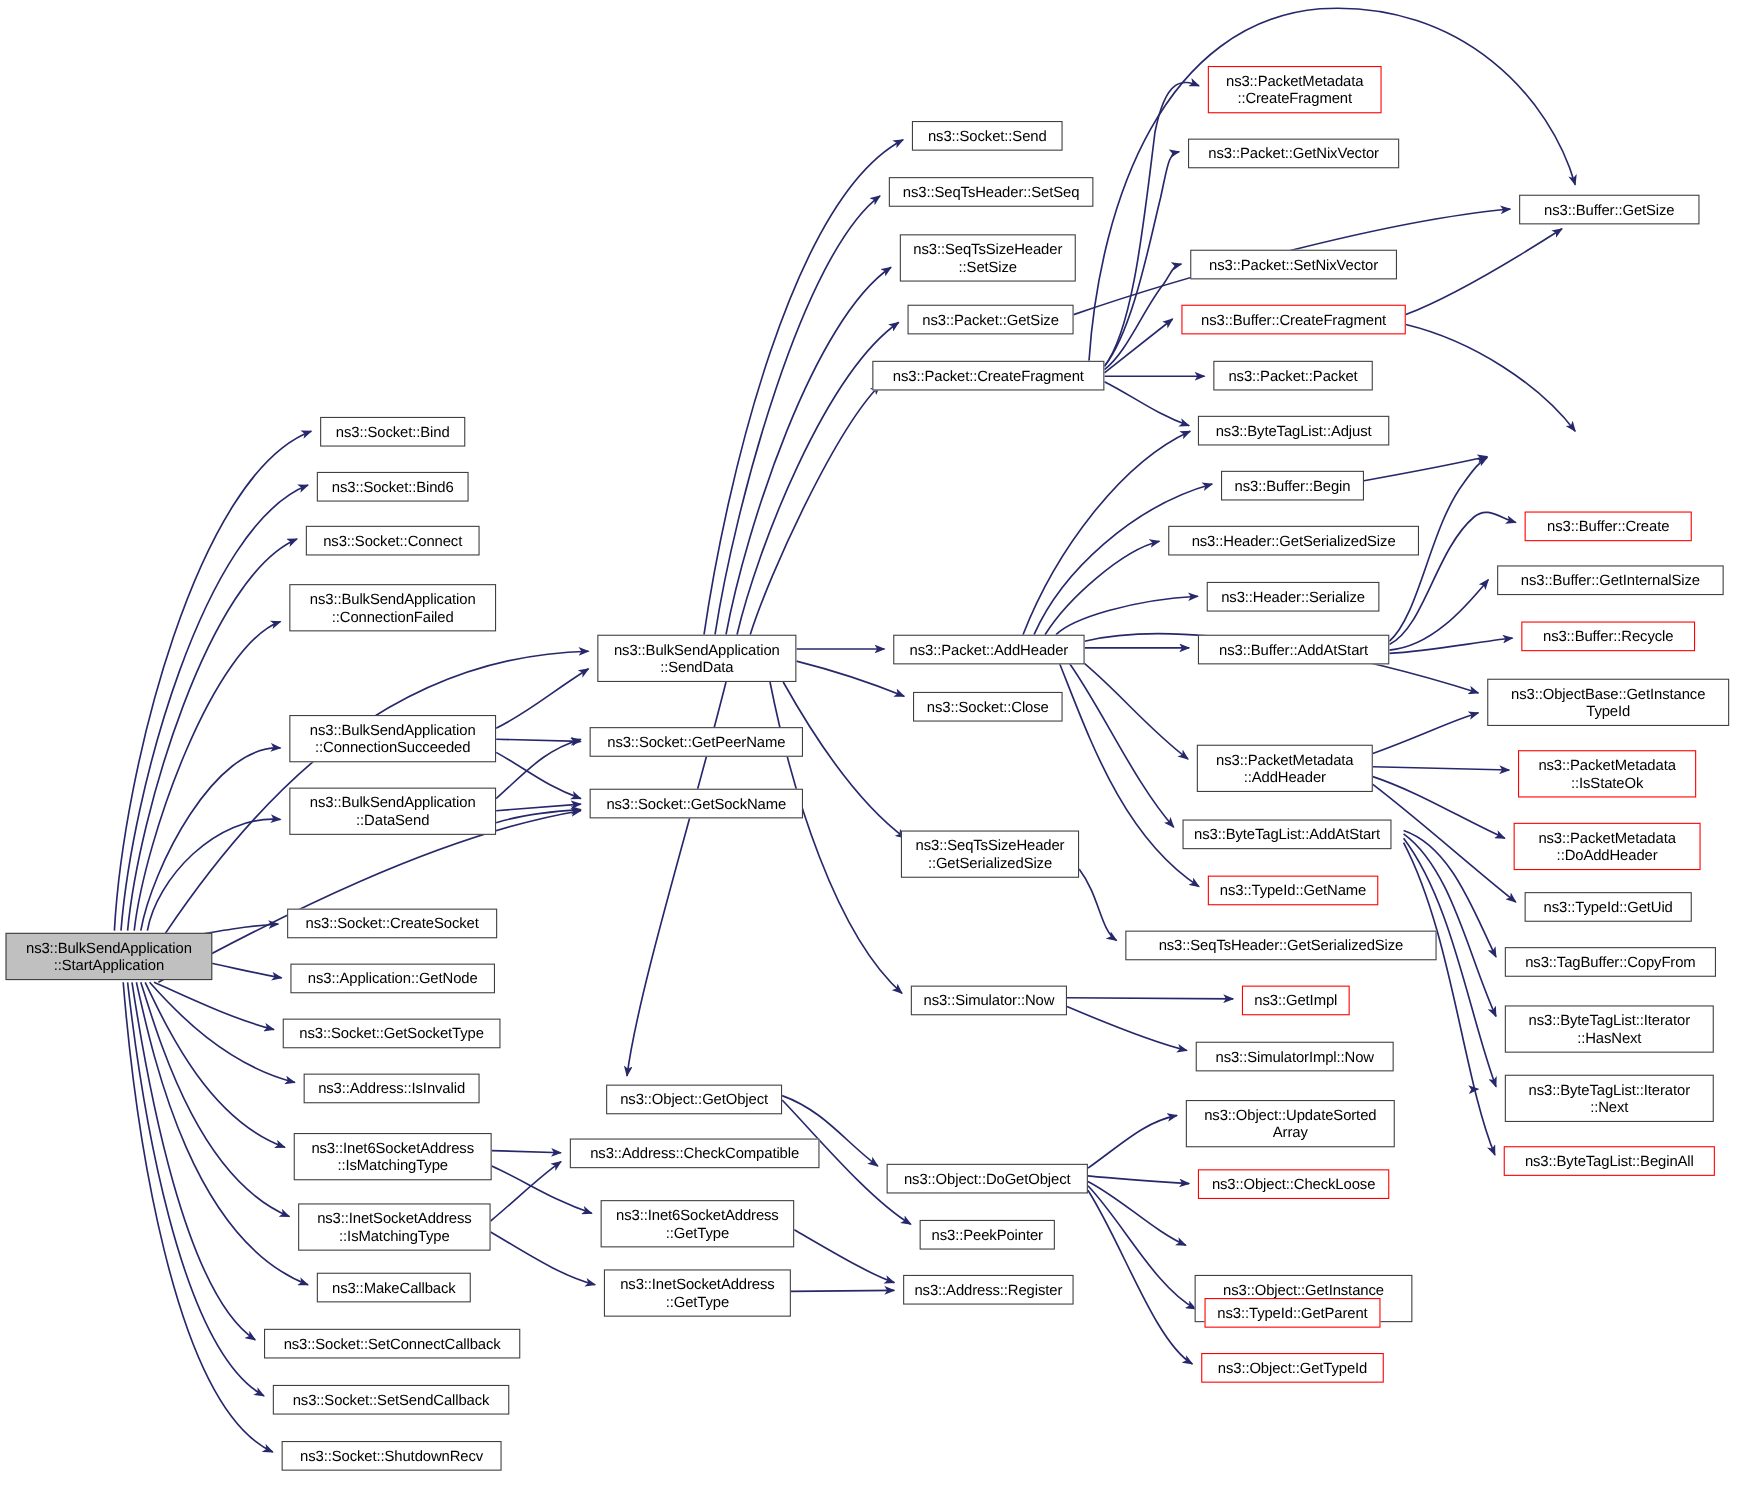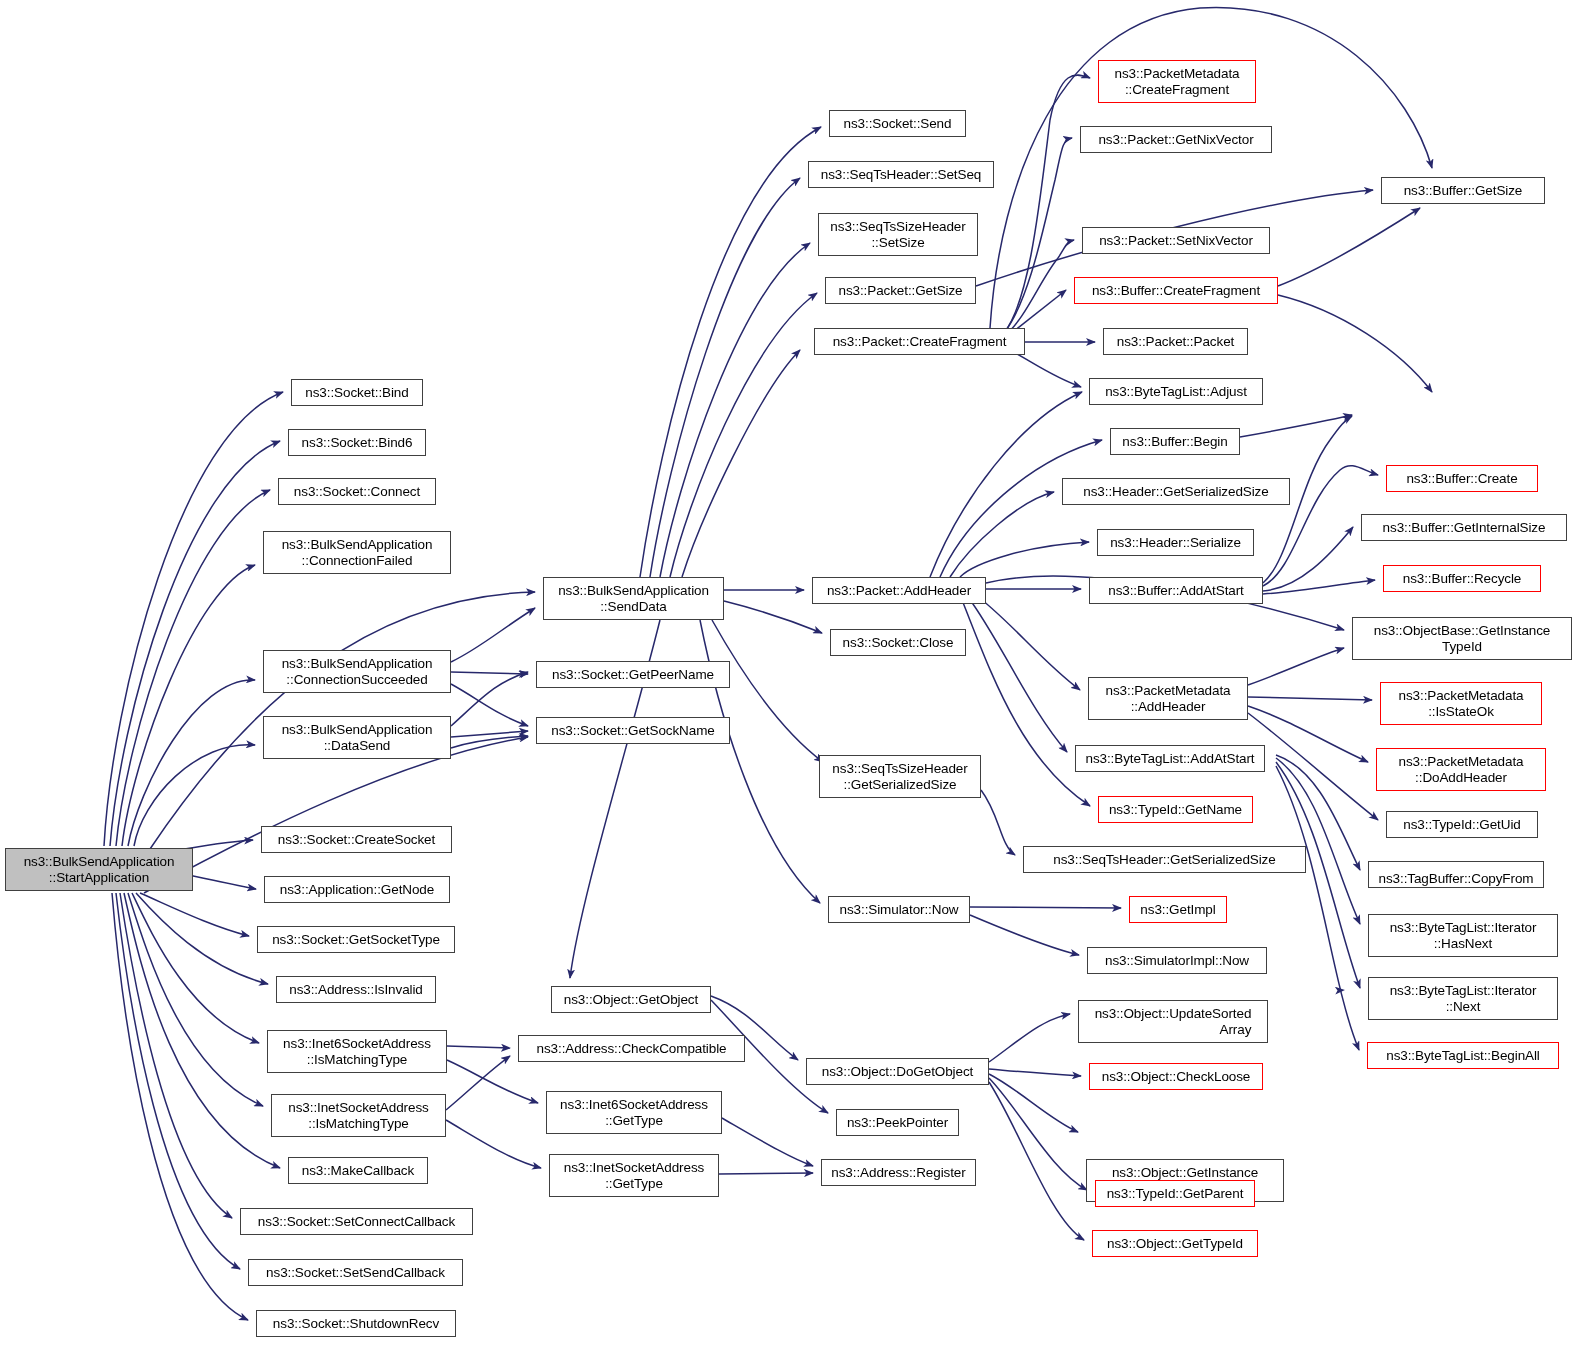--- a/index.html
+++ b/index.html
@@ -167,21 +167,21 @@
   <div class="node" style="left:546px;top:1091px; width:176px; height:43px;"><span>ns3::Inet6SocketAddress
 ::GetType</span></div>
   <div class="node" style="left:549px;top:1154px; width:170px; height:43px;"><span>ns3::InetSocketAddress
 ::GetType</span></div>
 
   <div class="node" style="left:829px;top:110px;  width:137px; height:27px;"><span>ns3::Socket::Send</span></div>
   <div class="node" style="left:808px;top:161px;  width:186px; height:27px;"><span>ns3::SeqTsHeader::SetSeq</span></div>
   <div class="node" style="left:818px;top:213px;  width:160px; height:43px;"><span>ns3::SeqTsSizeHeader
 ::SetSize</span></div>
   <div class="node" style="left:825px;top:277px;  width:151px; height:27px;"><span>ns3::Packet::GetSize</span></div>
-  <div class="node" style="left:814px;top:328px;  width:211px; height:27px;"><span>ns3::Packet::CreateFragment</span></div>
+  <div class="node" style="left:793px;top:328px;  width:211px; height:27px;"><span>ns3::Packet::CreateFragment</span></div>
   <div class="node" style="left:812px;top:577px;  width:174px; height:27px;"><span>ns3::Packet::AddHeader</span></div>
   <div class="node" style="left:830px;top:629px;  width:136px; height:27px;"><span>ns3::Socket::Close</span></div>
   <div class="node" style="left:819px;top:755px;  width:162px; height:43px;"><span>ns3::SeqTsSizeHeader
 ::GetSerializedSize</span></div>
   <div class="node" style="left:828px;top:896px;  width:142px; height:27px;"><span>ns3::Simulator::Now</span></div>
 
   <div class="node red" style="left:1098px;top:60px;  width:158px; height:43px;"><span>ns3::PacketMetadata
 ::CreateFragment</span></div>
   <div class="node" style="left:1080px;top:126px; width:192px; height:27px;"><span>ns3::Packet::GetNixVector</span></div>
   <div class="node" style="left:1082px;top:227px; width:188px; height:27px;"><span>ns3::Packet::SetNixVector</span></div>
@@ -192,21 +192,21 @@
   <div class="node" style="left:1062px;top:478px; width:228px; height:27px;"><span>ns3::Header::GetSerializedSize</span></div>
   <div class="node" style="left:1097px;top:529px; width:157px; height:27px;"><span>ns3::Header::Serialize</span></div>
   <div class="node" style="left:1089px;top:577px; width:174px; height:27px;"><span>ns3::Buffer::AddAtStart</span></div>
   <div class="node" style="left:1088px;top:677px; width:160px; height:43px;"><span>ns3::PacketMetadata
 ::AddHeader</span></div>
   <div class="node" style="left:1075px;top:745px; width:190px; height:27px;"><span>ns3::ByteTagList::AddAtStart</span></div>
   <div class="node red" style="left:1098px;top:796px; width:155px; height:27px;"><span>ns3::TypeId::GetName</span></div>
   <div class="node" style="left:1023px;top:846px; width:283px; height:27px;"><span>ns3::SeqTsHeader::GetSerializedSize</span></div>
   <div class="node red" style="left:1129px;top:896px; width:98px;  height:27px;"><span>ns3::GetImpl</span></div>
   <div class="node" style="left:1087px;top:947px; width:180px; height:27px;"><span>ns3::SimulatorImpl::Now</span></div>
-  <div class="node" style="left:1078px;top:1000px;width:190px; height:43px;text-align:right;"><span>ns3::Object::UpdateSorted
+  <div class="node" style="left:1078px;top:1000px;width:190px; height:43px;"><span>ns3::Object::UpdateSorted
 Array</span></div>
   <div class="node red" style="left:1089px;top:1063px;width:174px; height:27px;"><span>ns3::Object::CheckLoose</span></div>
   <div class="node" style="left:1086px;top:1116px;width:198px; height:43px;margin-top:43px;"><span>ns3::Object::GetInstance
 TypeId</span></div>
   <div class="node red" style="left:1095px;top:1180px;width:160px; height:27px;"><span>ns3::TypeId::GetParent</span></div>
   <div class="node red" style="left:1092px;top:1230px;width:166px; height:27px;"><span>ns3::Object::GetTypeId</span></div>
 
   <div class="node" style="left:806px;top:1058px; width:183px; height:27px;"><span>ns3::Object::DoGetObject</span></div>
   <div class="node" style="left:836px;top:1109px; width:123px; height:27px;"><span>ns3::PeekPointer</span></div>
   <div class="node" style="left:821px;top:1159px; width:155px; height:27px;"><span>ns3::Address::Register</span></div>
@@ -215,19 +215,19 @@
   <div class="node red" style="left:1386px;top:465px; width:152px; height:27px;"><span>ns3::Buffer::Create</span></div>
   <div class="node" style="left:1361px;top:514px; width:206px; height:27px;"><span>ns3::Buffer::GetInternalSize</span></div>
   <div class="node red" style="left:1383px;top:565px; width:158px; height:27px;"><span>ns3::Buffer::Recycle</span></div>
   <div class="node" style="left:1352px;top:617px; width:220px; height:43px;"><span>ns3::ObjectBase::GetInstance
 TypeId</span></div>
   <div class="node red" style="left:1380px;top:682px; width:162px; height:43px;"><span>ns3::PacketMetadata
 ::IsStateOk</span></div>
   <div class="node red" style="left:1376px;top:748px; width:170px; height:43px;"><span>ns3::PacketMetadata
 ::DoAddHeader</span></div>
   <div class="node" style="left:1386px;top:811px; width:152px; height:27px;"><span>ns3::TypeId::GetUid</span></div>
-  <div class="node" style="left:1368px;top:861px; width:176px; height:27px;align-items:flex-end;"><span>ns3::TagBuffer::CopyFrom</span></div>
+  <div class="node" style="left:1368px;top:861px; width:192px; height:27px;"><span>ns3::TagBuffer::CopyFrom</span></div>
   <div class="node" style="left:1368px;top:914px; width:190px; height:43px;"><span>ns3::ByteTagList::Iterator
 ::HasNext</span></div>
   <div class="node" style="left:1368px;top:977px; width:190px; height:43px;"><span>ns3::ByteTagList::Iterator
 ::Next</span></div>
   <div class="node red" style="left:1367px;top:1042px;width:192px; height:27px;"><span>ns3::ByteTagList::BeginAll</span></div>
 </div>
 
 </body></html>

